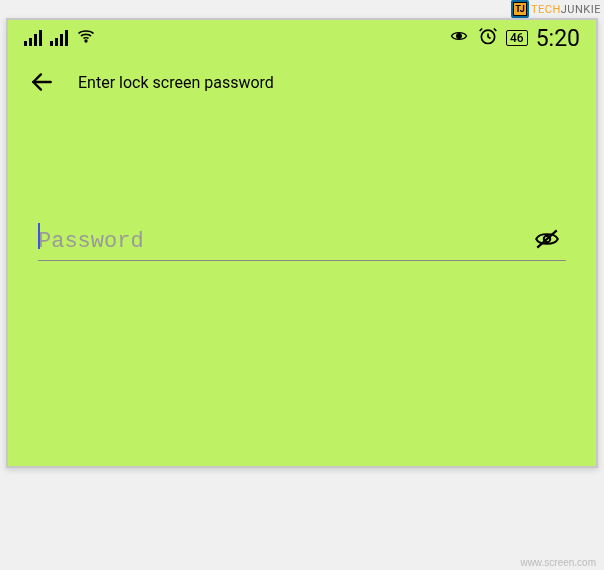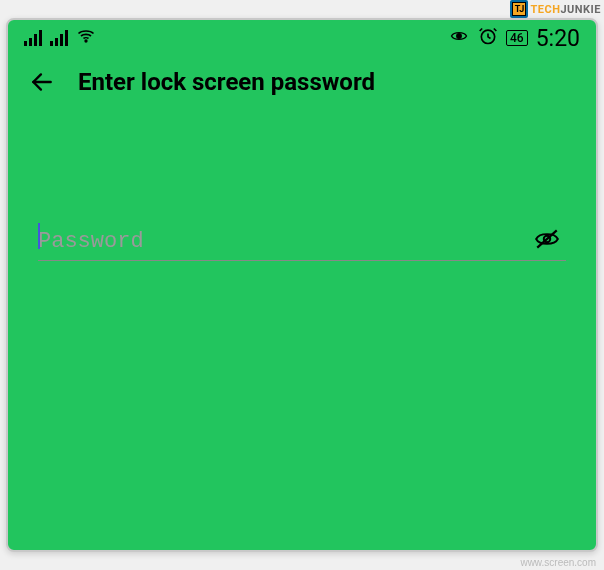--- a/index.html
+++ b/index.html
@@ -43,21 +43,21 @@
       display: flex;
       align-items: center;
       justify-content: center;
       font-size: 9px;
       color: #000;
       font-weight: bold;
       border: 1px solid #000;
     }
     .tj-text {
       font-size: 11px;
-      font-weight: bold;
+      font-weight: normal;
       color: #555;
       letter-spacing: 0.5px;
     }
     .tj-tech {
       color: #f5a623;
     }
     .tj-junkie {
       color: #6a6a6a;
     }
     .watermark-bottom {
@@ -67,24 +67,24 @@
       font-size: 10px;
       color: #bbb;
       font-family: Arial, sans-serif;
       z-index: 10;
     }
     .device-frame {
       position: absolute;
       top: 18px;
       left: 6px;
       width: 592px;
-      height: 534px;
-      background: #22c55e;
+      height: 450px;
+      background: #bef264;
       border: 2px solid #c8c8c8;
-      border-radius: 8px;
+      border-radius: 0;
       box-shadow: 0 2px 6px rgba(0,0,0,0.15);
       overflow: hidden;
     }
     .status-bar {
       height: 36px;
       display: flex;
       align-items: center;
       justify-content: space-between;
       padding: 0 16px;
       color: #000;
@@ -138,22 +138,22 @@
     }
     .back-arrow {
       width: 28px;
       height: 28px;
       display: flex;
       align-items: center;
       justify-content: center;
       cursor: pointer;
     }
     .app-title {
-      font-size: 24px;
-      font-weight: 700;
+      font-size: 16px;
+      font-weight: 400;
       color: #000;
     }
     .content {
       padding: 110px 30px 0 30px;
     }
     .password-row {
       display: flex;
       align-items: center;
       border-bottom: 1px solid #888;
       gap: 10px;

